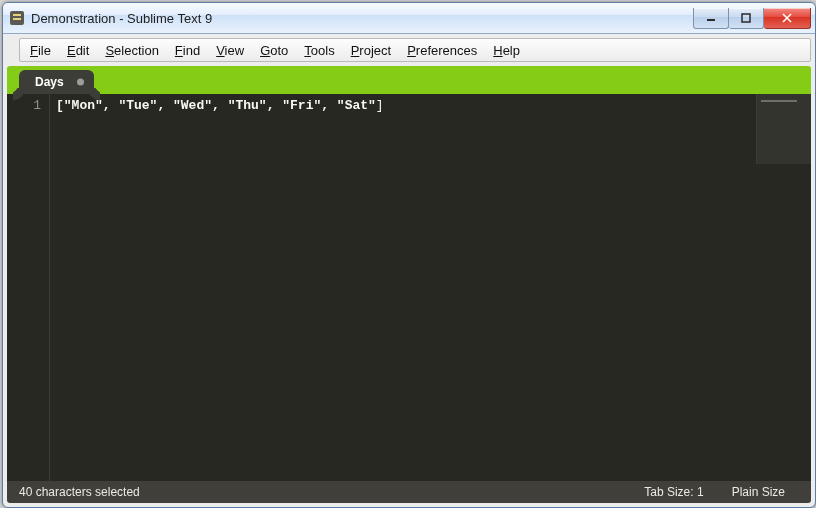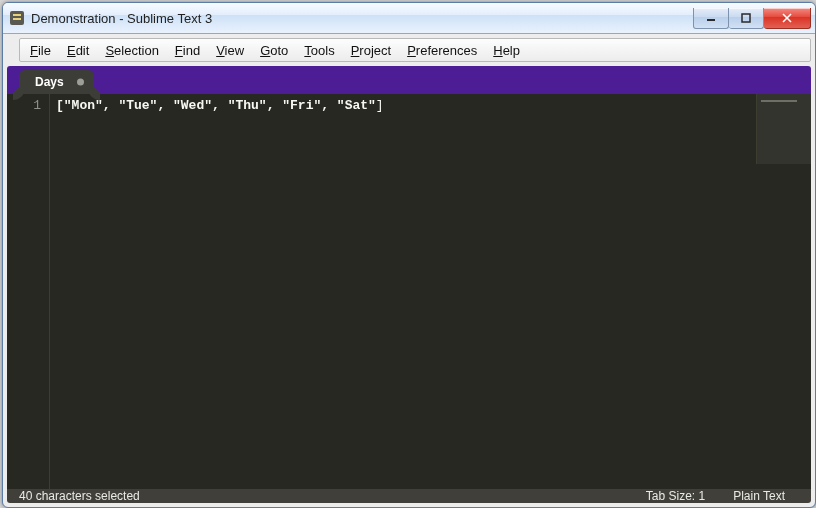--- a/index.html
+++ b/index.html
@@ -88,21 +88,21 @@
   }
   .menubar .menu-item {
     padding: 2px 8px;
     color: #111;
     cursor: default;
   }
   .menubar .menu-item .ul { text-decoration: underline; }
   
   .tab-row {
     height: 28px;
-    background: #4c1d95;
+    background: #84cc16;
     margin: 4px 4px 0 4px;
     display: flex;
     align-items: flex-end;
     padding-left: 12px;
     border-top-left-radius: 3px;
     border-top-right-radius: 3px;
     position: relative;
   }
   .tab {
     display: flex;
@@ -209,21 +209,21 @@
     border-left: 1px solid #3e3d32;
   }
   .minimap .mini-line {
     height: 2px;
     background: #6f6f66;
     margin: 6px 4px 0 4px;
     width: 36px;
   }
   
   .statusbar {
-    height: 14px;
+    height: 22px;
     margin: 0 4px 4px 4px;
     background: #403f3a;
     color: #eaeae5;
     display: flex;
     align-items: center;
     font-size: 12px;
     padding: 0 12px;
     border-bottom-left-radius: 3px;
     border-bottom-right-radius: 3px;
   }
@@ -236,21 +236,21 @@
 <div class="window">
 
   <div class="titlebar">
     <span class="app-icon">
       <svg width="16" height="16" viewBox="0 0 16 16">
         <rect x="1" y="1" width="14" height="14" rx="2" fill="#5a5a52"></rect>
         <rect x="4" y="4" width="8" height="2" fill="#e6d27a"></rect>
         <rect x="4" y="8" width="8" height="2" fill="#e6d27a"></rect>
       </svg>
     </span>
-    <span class="title">Demonstration - Sublime Text 3</span>
+    <span class="title">Demonstration - Sublime Text 9</span>
     <div class="win-controls">
       <div class="win-btn">
         <svg width="10" height="10">
             <rect x="1" y="6" width="8" height="2" fill="#2a2a2a"></rect>
           </svg>
       </div>
       <div class="win-btn">
         <svg width="10" height="10">
             <rect x="1" y="1" width="8" height="8" fill="none" stroke="#2a2a2a" stroke-width="1.5"></rect>
           </svg>
@@ -291,16 +291,16 @@
     <div class="code"><span class="sel">["Mon", "Tue", "Wed", "Thu", "Fri", "Sat"</span><span>]</span></div>
     <div class="minimap">
       <div class="mini-line"></div>
     </div>
   </div>
 
   <div class="statusbar">
     <span>40 characters selected</span>
     <span class="spacer"></span>
     <span class="cell">Tab Size: 1</span>
-    <span class="cell">Plain Text</span>
+    <span class="cell">Plain Size</span>
   </div>
 
 </div>
 
 </body></html>

